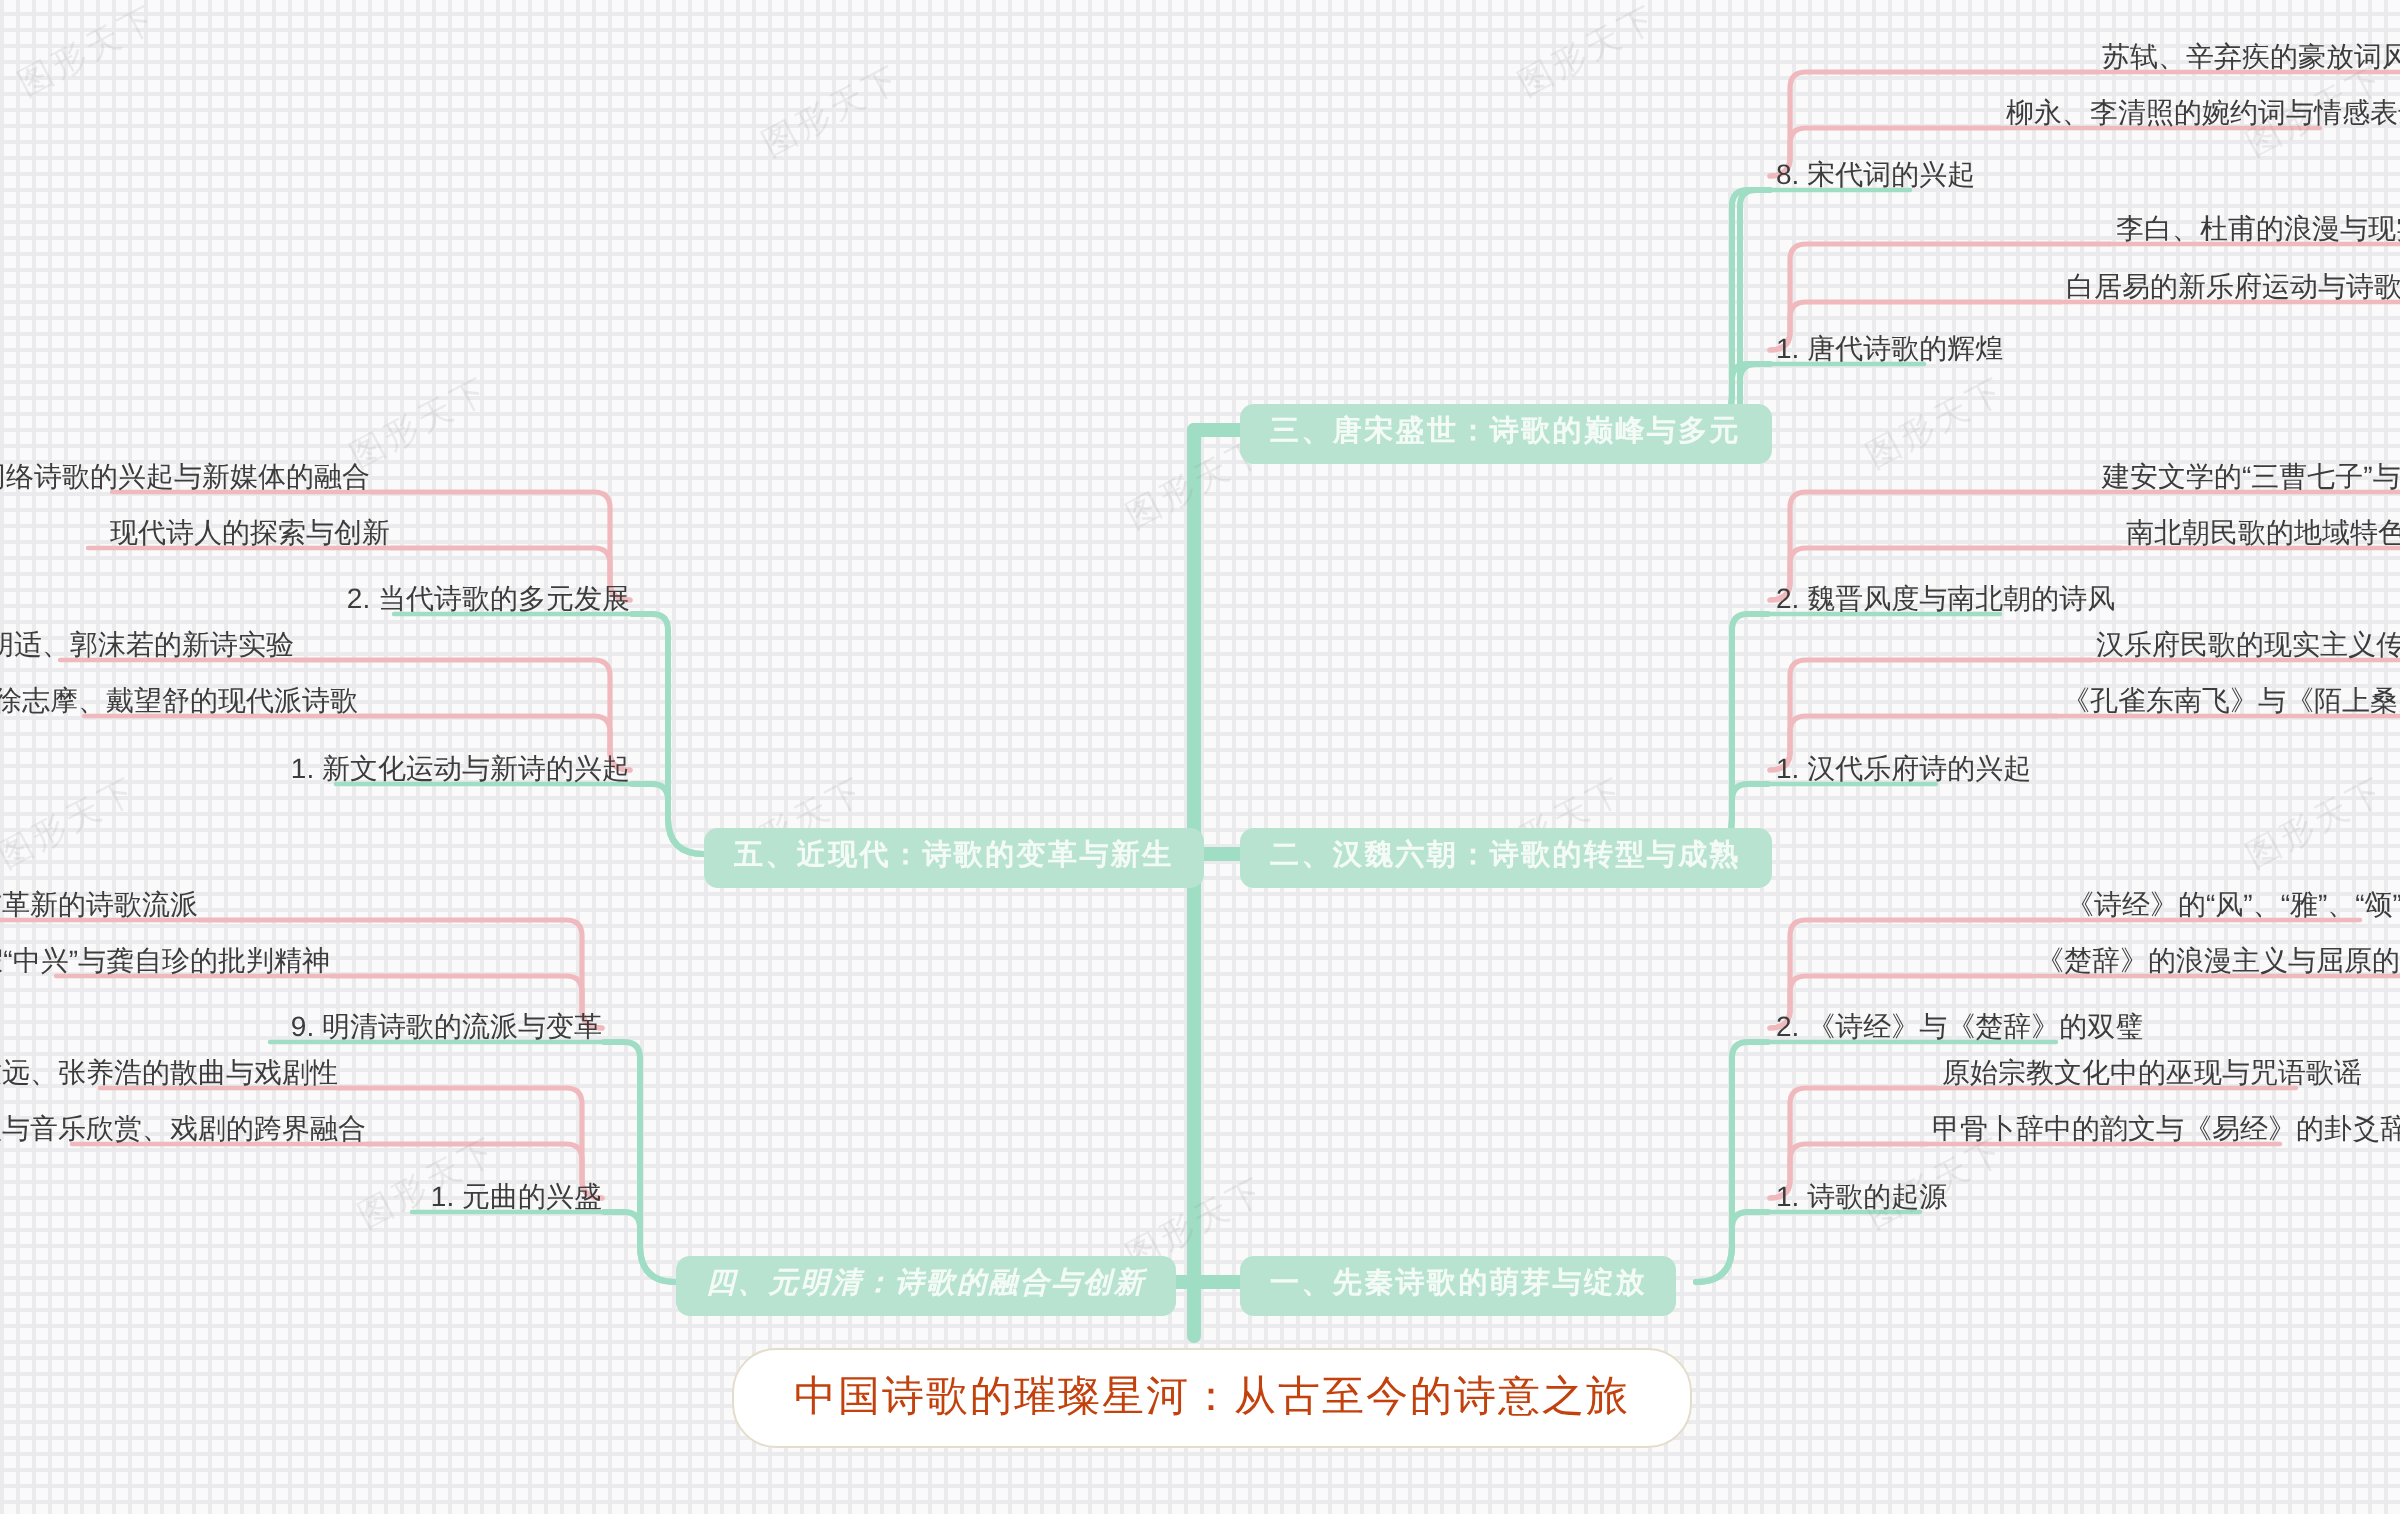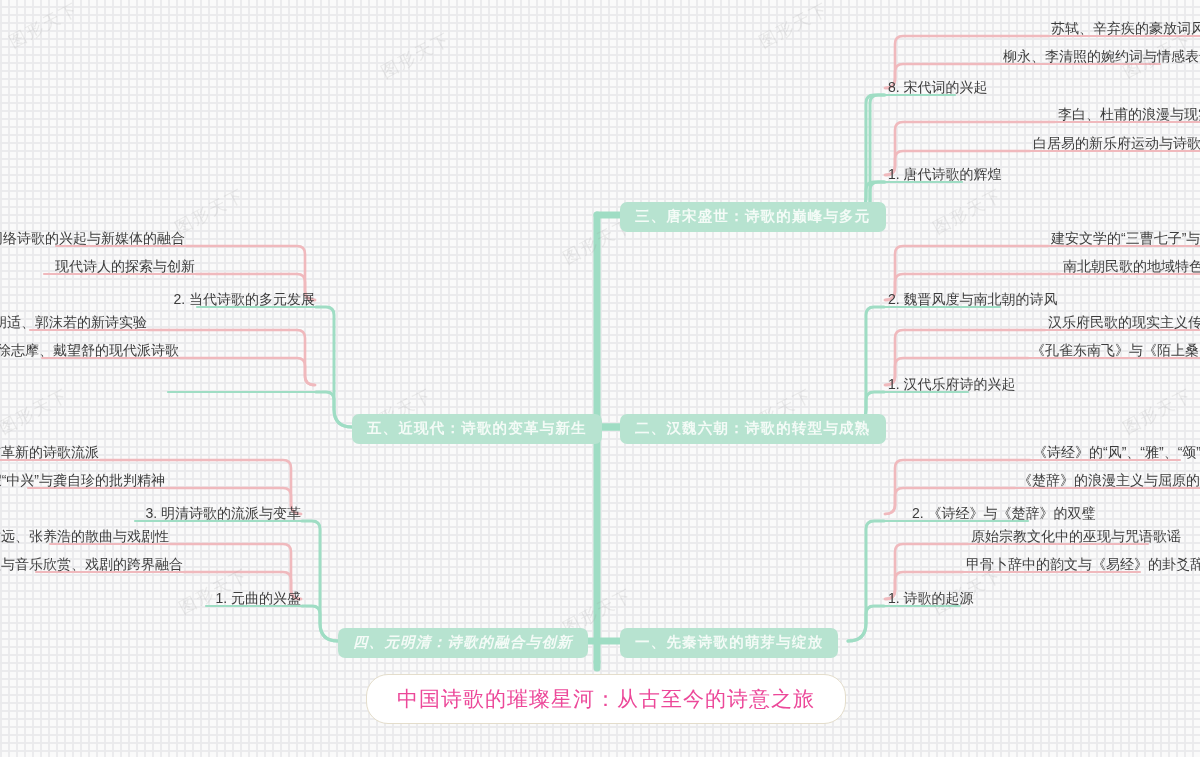--- a/index.html
+++ b/index.html
@@ -91,21 +91,21 @@
     white-space: nowrap;
     box-sizing: border-box;
   }
 
   .root-node {
     border: 1.4px solid #e4ddcb;
     background: #ffffff;
     border-radius: 22px;
     padding: 11px 30px;
     font-size: 21px;
-    color: #ec4899;
+    color: #c2410c;
     letter-spacing: 1px;
     line-height: 1.25;
   }
 
   .branch-node {
     background: #b7e3d0;
     color: #f4fbf7;
     border-radius: 7px;
     padding: 6px 15px 7px;
     font-size: 14.5px;
@@ -326,32 +326,33 @@
   <div class="node leaf-node" style="left:1046px; top:312px;">汉乐府民歌的现实主义传统与叙事性</div>
 
   <div class="node sub-node" style="left:886px; top:289px;">2. 魏晋风度与南北朝的诗风</div>
   <div class="node leaf-node" style="left:1061px; top:256px;">南北朝民歌的地域特色与《木兰辞》的豪迈</div>
   <div class="node leaf-node" style="left:1049px; top:228px;">建安文学的“三曹七子”与陶渊明的田园诗</div>
 
   <div class="node sub-node" style="left:886px; top:588px;">1. 诗歌的起源</div>
   <div class="node leaf-node" style="left:964px; top:554px;">甲骨卜辞中的韵文与《易经》的卦爻辞</div>
   <div class="node leaf-node" style="left:969px; top:526px;">原始宗教文化中的巫现与咒语歌谣</div>
 
-  <div class="node sub-node" style="left:886px; top:503px;margin-left:24px;">2. 《诗经》与《楚辞》的双璧</div>
+  <div class="node sub-node" style="left:886px; top:503px;">2. 《诗经》与《楚辞》的双璧</div>
   <div class="node leaf-node" style="left:1016px; top:470px;">《楚辞》的浪漫主义与屈原的《离骚》</div>
   <div class="node leaf-node" style="left:1031px; top:442px;">《诗经》的“风”、“雅”、“颂”与现实主义精神</div>
 
+  <div class="node sub-node align-right" style="left:317px; top:374px;">1. 新文化运动与新诗的兴起</div>
   <div class="node leaf-node align-right" style="left:181px; top:340px;">徐志摩、戴望舒的现代派诗歌</div>
   <div class="node leaf-node align-right" style="left:149px; top:312px;">胡适、郭沫若的新诗实验</div>
 
   <div class="node sub-node align-right" style="left:317px; top:289px;">2. 当代诗歌的多元发展</div>
   <div class="node leaf-node align-right" style="left:197px; top:256px;">现代诗人的探索与创新</div>
   <div class="node leaf-node align-right" style="left:187px; top:228px;">网络诗歌的兴起与新媒体的融合</div>
 
   <div class="node sub-node align-right" style="left:303px; top:588px;">1. 元曲的兴盛</div>
   <div class="node leaf-node align-right" style="left:185px; top:554px;">诗歌与音乐欣赏、戏剧的跨界融合</div>
   <div class="node leaf-node align-right" style="left:171px; top:526px;">马致远、张养浩的散曲与戏剧性</div>
 
-  <div class="node sub-node align-right" style="left:303px; top:503px;">3. 明清诗歌的流派与变革</div>
+  <div class="node sub-node align-right" style="left:303px; top:503px;">9. 明清诗歌的流派与变革</div>
   <div class="node leaf-node align-right" style="left:167px; top:470px;">清代诗歌的虚假“中兴”与龚自珍的批判精神</div>
   <div class="node leaf-node align-right" style="left:101px; top:442px;">明代“复古”与革新的诗歌流派</div>
 
 </div>
 
 </body></html>

